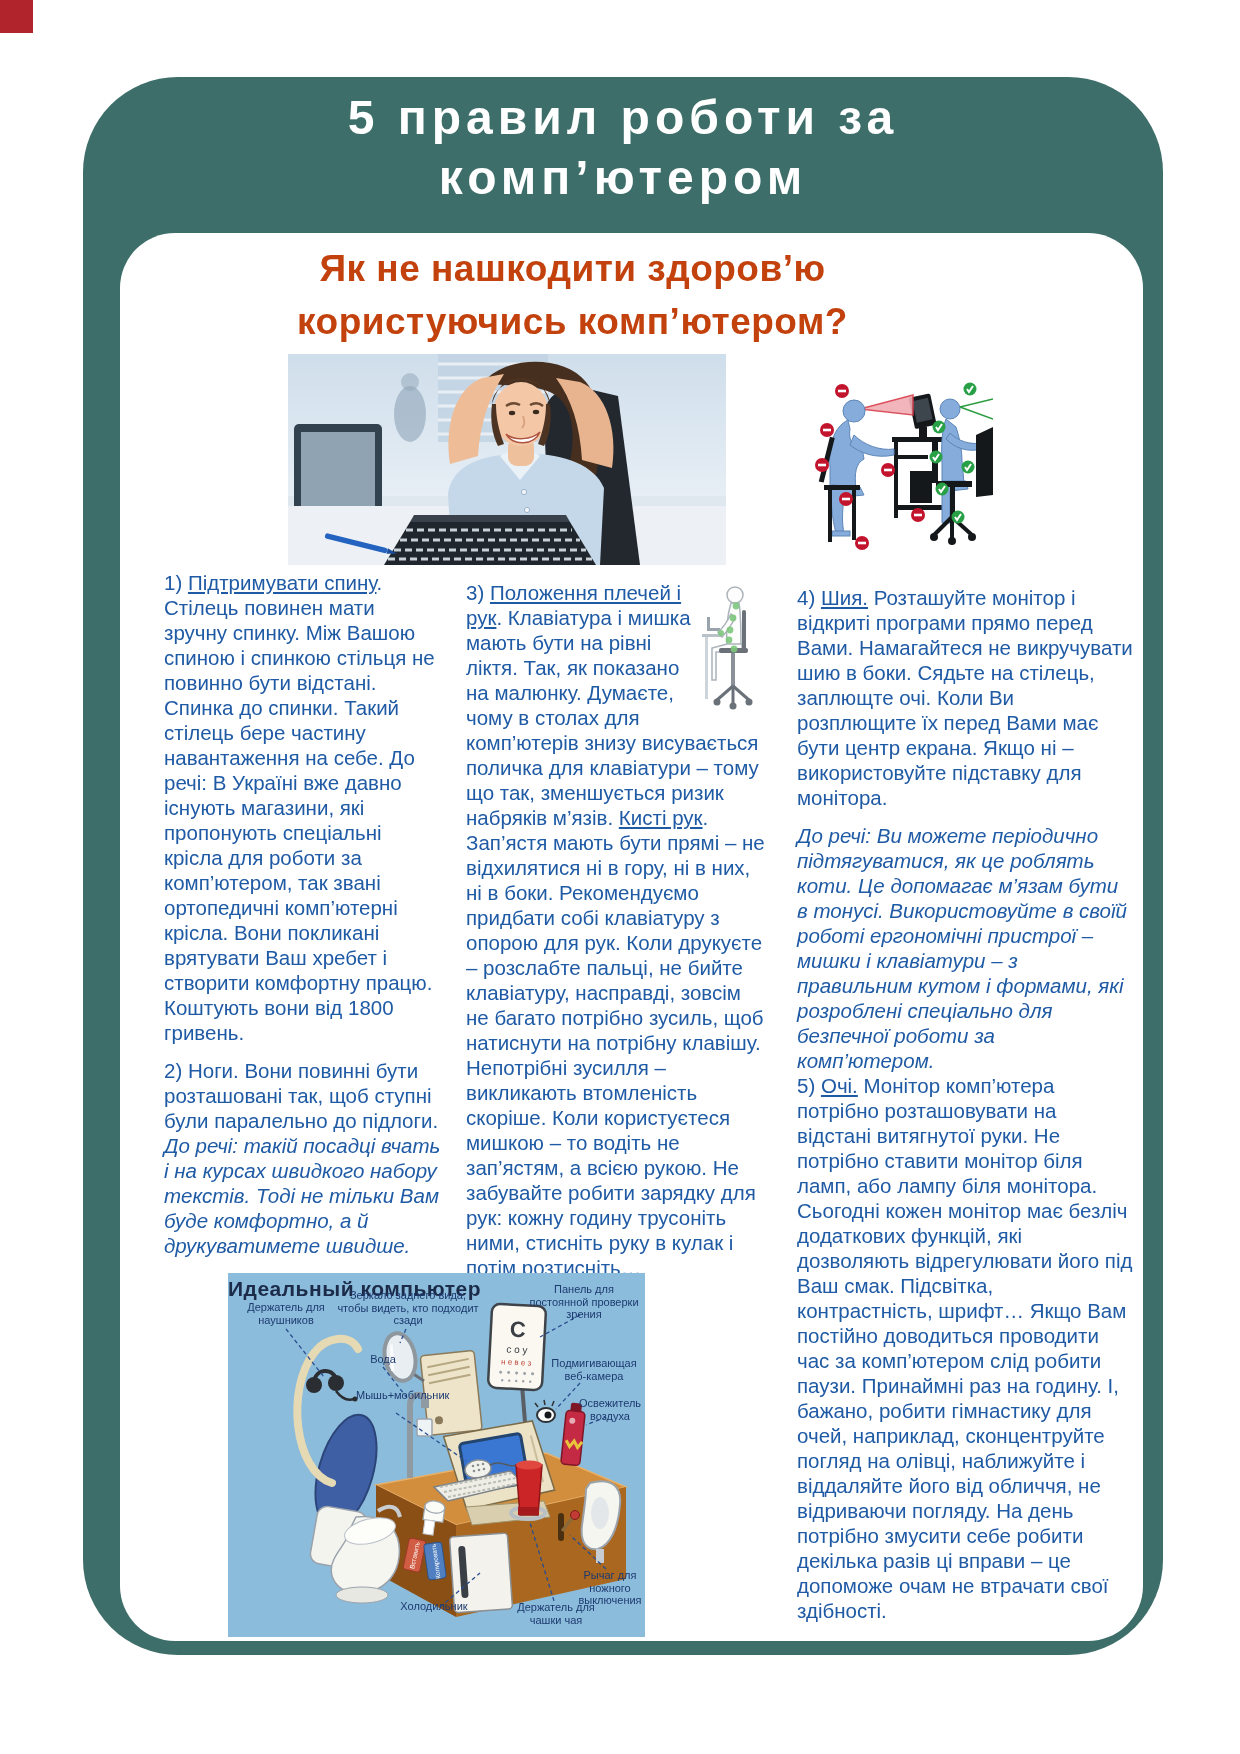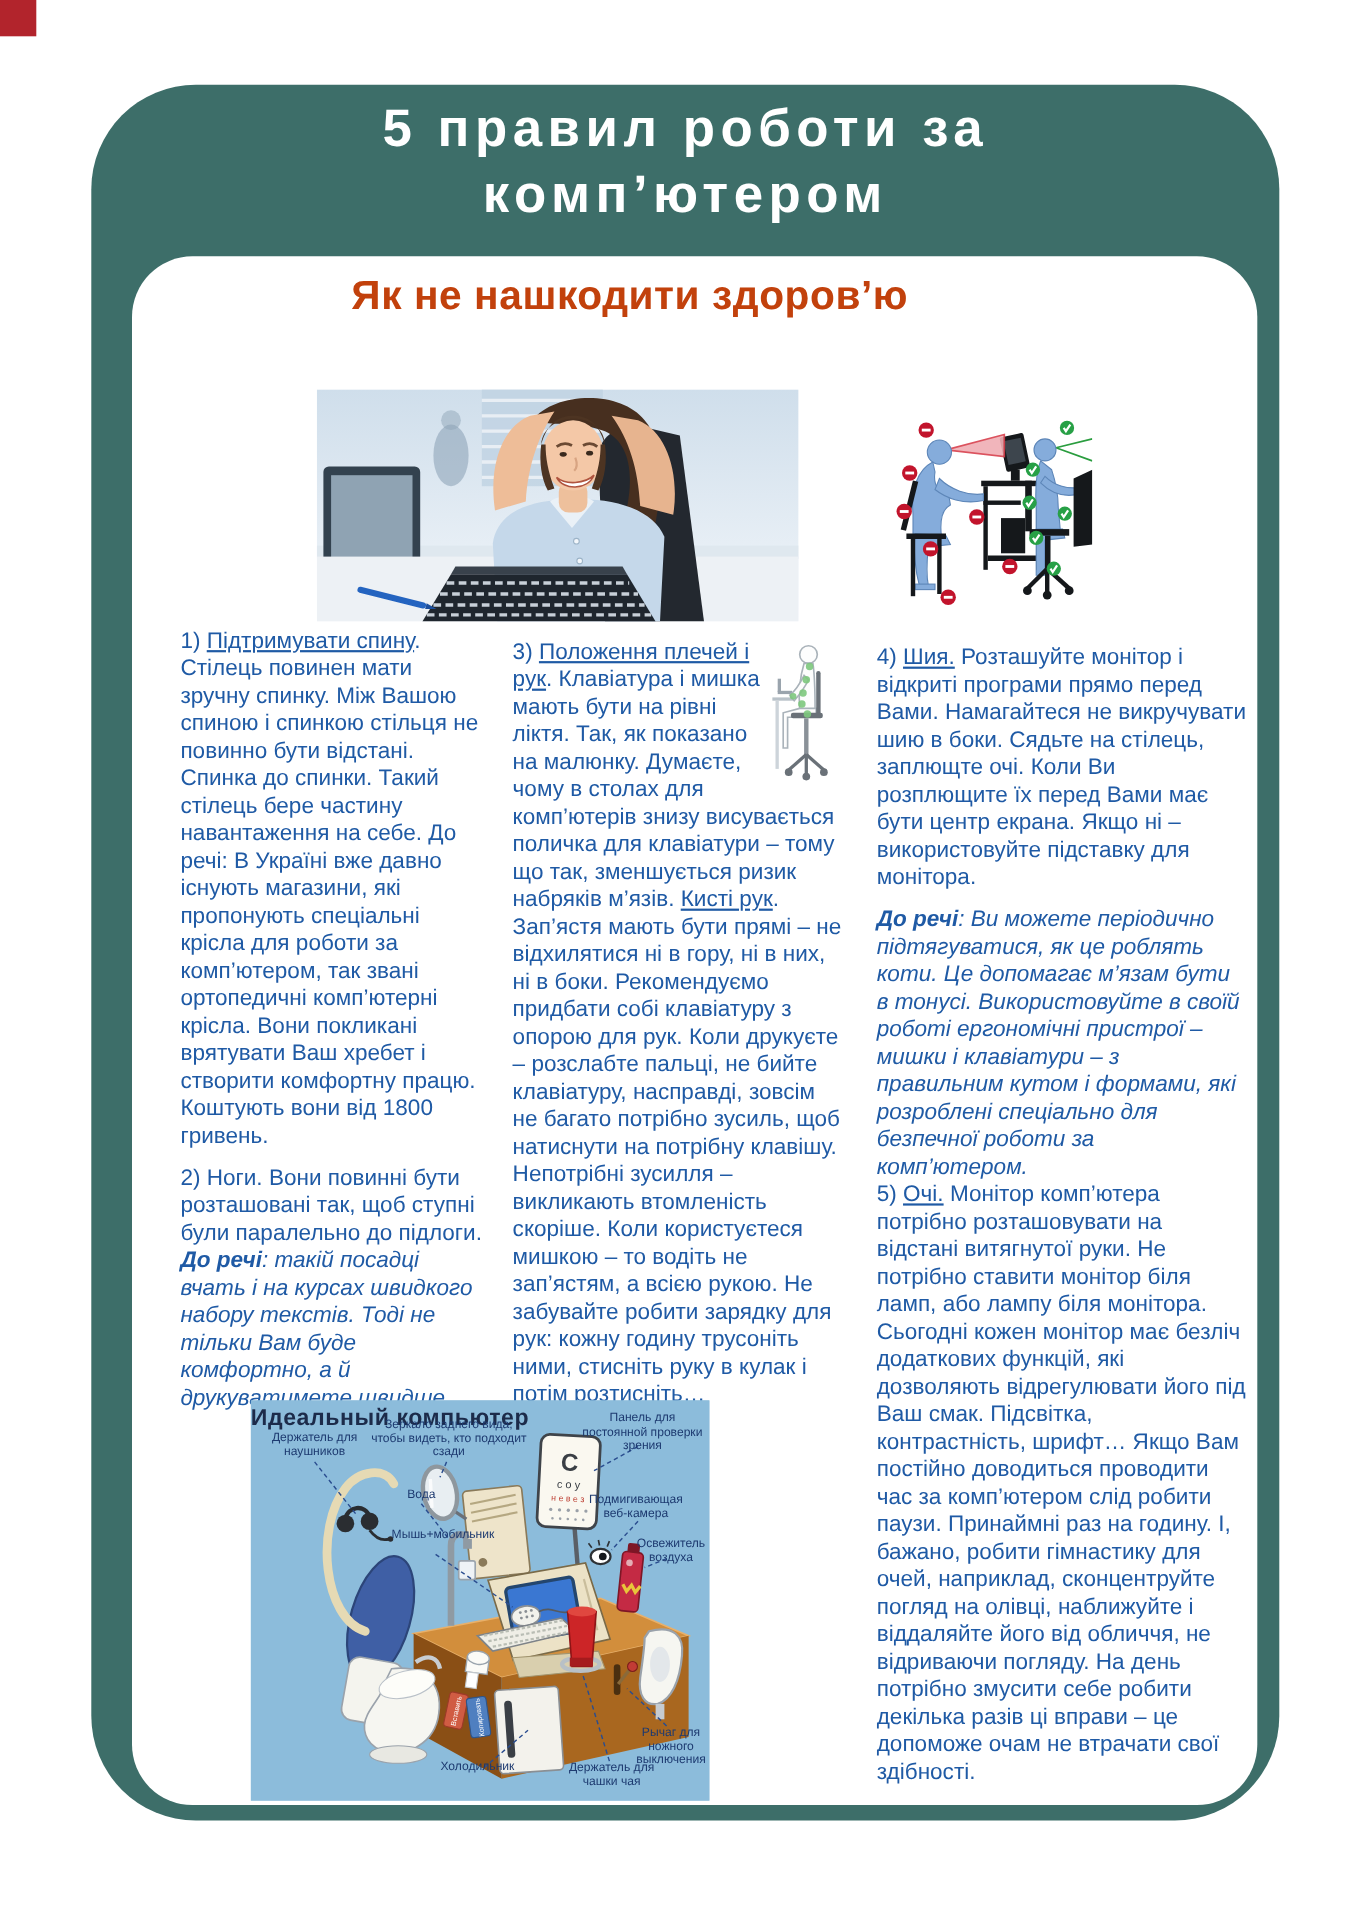--- a/index.html
+++ b/index.html
@@ -16,21 +16,21 @@
     color:#ffffff;font-size:48px;line-height:60px;font-weight:700;letter-spacing:5px;}
   .subtitle{position:absolute;left:120px;top:242px;width:905px;text-align:center;
     color:#c2410c;font-weight:700;font-size:37px;line-height:53px;letter-spacing:0.5px;}
   .photo,.posture,.cartoon{position:absolute;}
   .photo{left:288px;top:354px;width:438px;height:211px;}
   .posture{left:798px;top:375px;width:195px;height:185px;}
   .col{position:absolute;color:#1F5AA5;font-size:20.5px;line-height:25px;text-align:left;}
   .col p{margin:0 0 13px 0;}
   .col .u{text-decoration:underline;}
   .note{font-style:italic;}
-  .note b{font-weight:700;}
+  .note b{font-weight:400;}
   .col1{left:164px;top:570px;width:278px;}
   .col2{left:466px;top:580px;width:300px;}
   .col3{left:797px;top:585px;width:336px;}
   .inset{float:right;width:64px;height:132px;margin:2px 0 4px 8px;}
   .cartoon{left:228px;top:1273px;width:417px;height:364px;background:#8CBCDB;overflow:hidden;}
   .cartoon-title{position:absolute;left:0;top:4px;width:100%;text-align:left;
     color:#1C2B4A;font-weight:700;font-size:21px;letter-spacing:0.5px;}
   .cartoon-label{position:absolute;font-size:11px;line-height:12.5px;color:#1D3A70;text-align:center;}
   .scene{position:absolute;left:0;top:0;width:417px;height:364px;}
 </style>
@@ -42,20 +42,21 @@
 <div class="frame"></div>
 <div class="inner"></div>
 
 <div class="main-title">
   <div>5 правил роботи за</div>
   <div>комп’ютером</div>
 </div>
 
 <div class="subtitle">
   <div>Як не нашкодити здоров’ю</div>
+  <div>користуючись комп’ютером?</div>
 </div>
 
 <div class="photo">
 <svg width="438" height="211" viewBox="0 0 438 211">
   <defs>
     <linearGradient id="pbg" x1="0" y1="0" x2="0" y2="1">
       <stop offset="0" stop-color="#cfdeeb"></stop>
           <stop offset="1" stop-color="#f2f6fa"></stop>
     </linearGradient>
   </defs>
@@ -408,19 +409,19 @@
       <line x1="212" y1="334" x2="252" y2="300"></line>
       <line x1="326" y1="328" x2="302" y2="250"></line>
       <line x1="378" y1="296" x2="342" y2="262"></line>
     </g>
   </svg>
   <div class="cartoon-title">Идеальный компьютер</div>
   <div class="cartoon-label" style="left:8px;top:28px;width:100px;">Держатель для наушников</div>
   <div class="cartoon-label" style="left:105px;top:16px;width:150px;">Зеркало заднего вида, чтобы видеть, кто подходит сзади</div>
   <div class="cartoon-label" style="left:297px;top:10px;width:118px;">Панель для постоянной проверки зрения</div>
   <div class="cartoon-label" style="left:133px;top:80px;width:44px;">Вода</div>
-  <div class="cartoon-label" style="left:296px;top:84px;width:108px;">Подмигивающая веб-камера</div>
+  <div class="cartoon-label" style="left:312px;top:84px;width:108px;">Подмигивающая веб-камера</div>
   <div class="cartoon-label" style="left:348px;top:124px;width:68px;">Освежитель воздуха</div>
   <div class="cartoon-label" style="left:128px;top:116px;width:72px;">Мышь+мобильник</div>
   <div class="cartoon-label" style="left:158px;top:327px;width:96px;">Холодильник</div>
   <div class="cartoon-label" style="left:280px;top:328px;width:96px;">Держатель для чашки чая</div>
   <div class="cartoon-label" style="left:350px;top:296px;width:64px;">Рычаг для ножного выключения</div>
 </div>
 
 </body></html>

